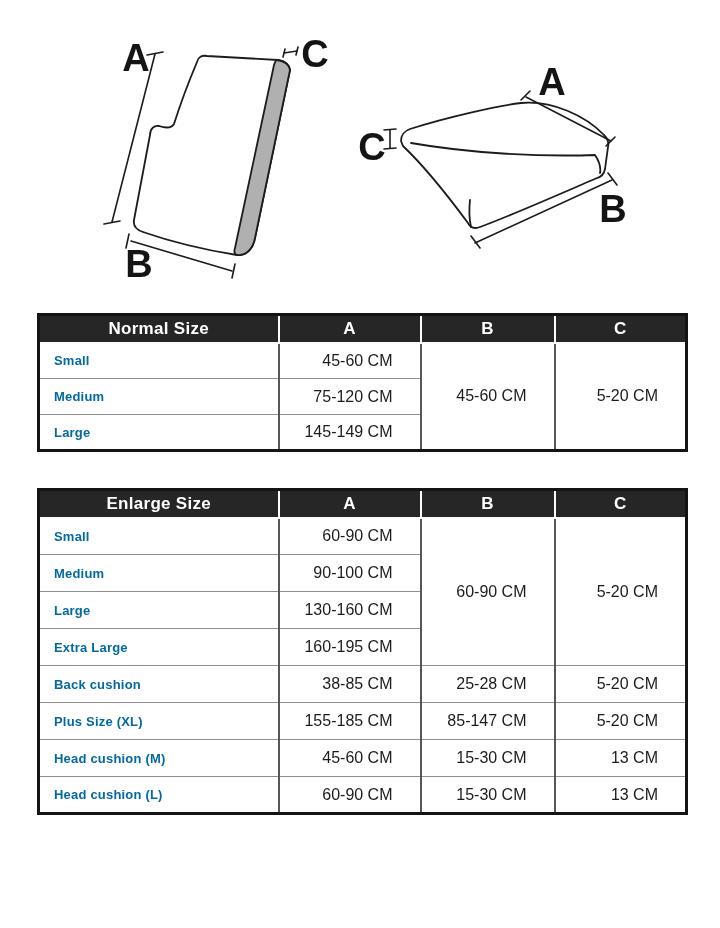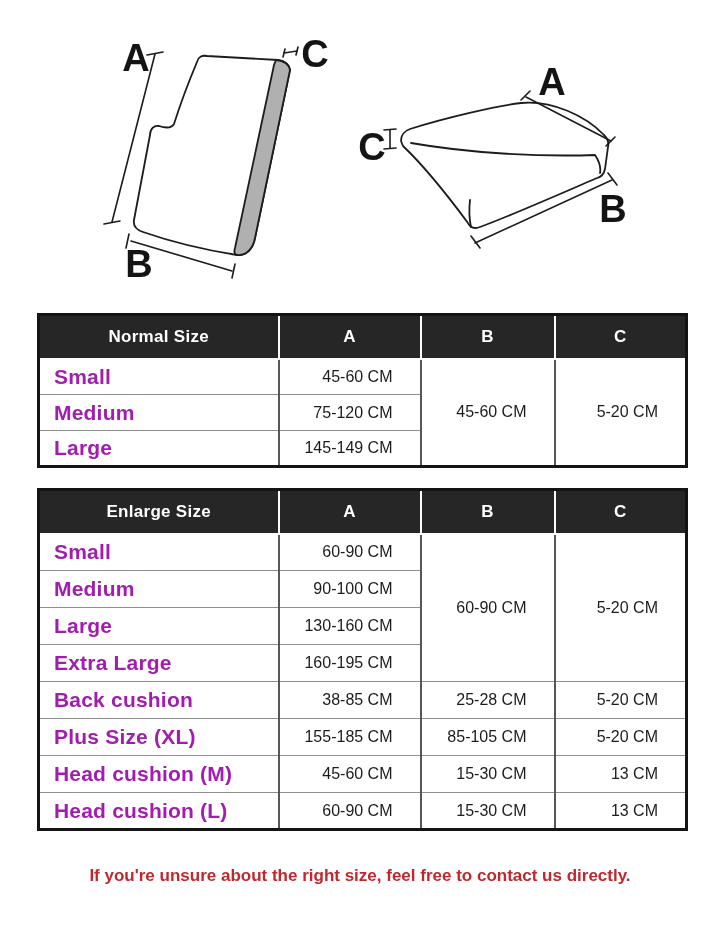--- a/index.html
+++ b/index.html
@@ -39,42 +39,42 @@
   .col-label { width: 240px; }
   .col-a { width: 142px; }
   .col-b { width: 134px; }
   .col-c { width: 132px; }
 
   .size-table th {
     background: var(--header-bg, #262626);
     color: #ffffff;
     font-size: 17px;
     font-weight: bold;
-    height: 44px;
+    height: 28px;
     border: 2px solid #fbfbfb;
     text-align: center;
     letter-spacing: 0.3px;
   }
   .size-table td {
     border-top: 1px solid #8f8f8f;
     border-bottom: 1px solid #8f8f8f;
     border-left: 2px solid #565656;
     border-right: 2px solid #565656;
     background: #ffffff;
     vertical-align: middle;
   }
   .t1 td { height: 36px; }
   .t2 td { height: 37px; }
   td.label {
     font-weight: bold;
-    font-size: 21px;
+    font-size: 13px;
     text-align: left;
     padding-left: 14px;
     letter-spacing: 0.2px;
-    color: #a21caf;
+    color: #0369a1;
   }
   td.val {
     font-size: 16px;
     text-align: right;
     padding-right: 27px;
     color: #1c1c1c;
     font-weight: normal;
   }
 
   .footer-note {
@@ -240,33 +240,32 @@
       </tr>
       <tr>
         <td class="label">Back cushion</td>
         <td class="val">38-85 CM</td>
         <td class="val">25-28 CM</td>
         <td class="val">5-20 CM</td>
       </tr>
       <tr>
         <td class="label">Plus Size (XL)</td>
         <td class="val">155-185 CM</td>
-        <td class="val">85-105 CM</td>
+        <td class="val">85-147 CM</td>
         <td class="val">5-20 CM</td>
       </tr>
       <tr>
         <td class="label">Head cushion (M)</td>
         <td class="val">45-60 CM</td>
         <td class="val">15-30 CM</td>
         <td class="val">13 CM</td>
       </tr>
       <tr>
         <td class="label">Head cushion (L)</td>
         <td class="val">60-90 CM</td>
         <td class="val">15-30 CM</td>
         <td class="val">13 CM</td>
       </tr>
     </tbody>
   </table>
 
-  <div class="footer-note">If you're unsure about the right size, feel free to contact us directly.</div>
 
 </div>
 
 </body></html>

